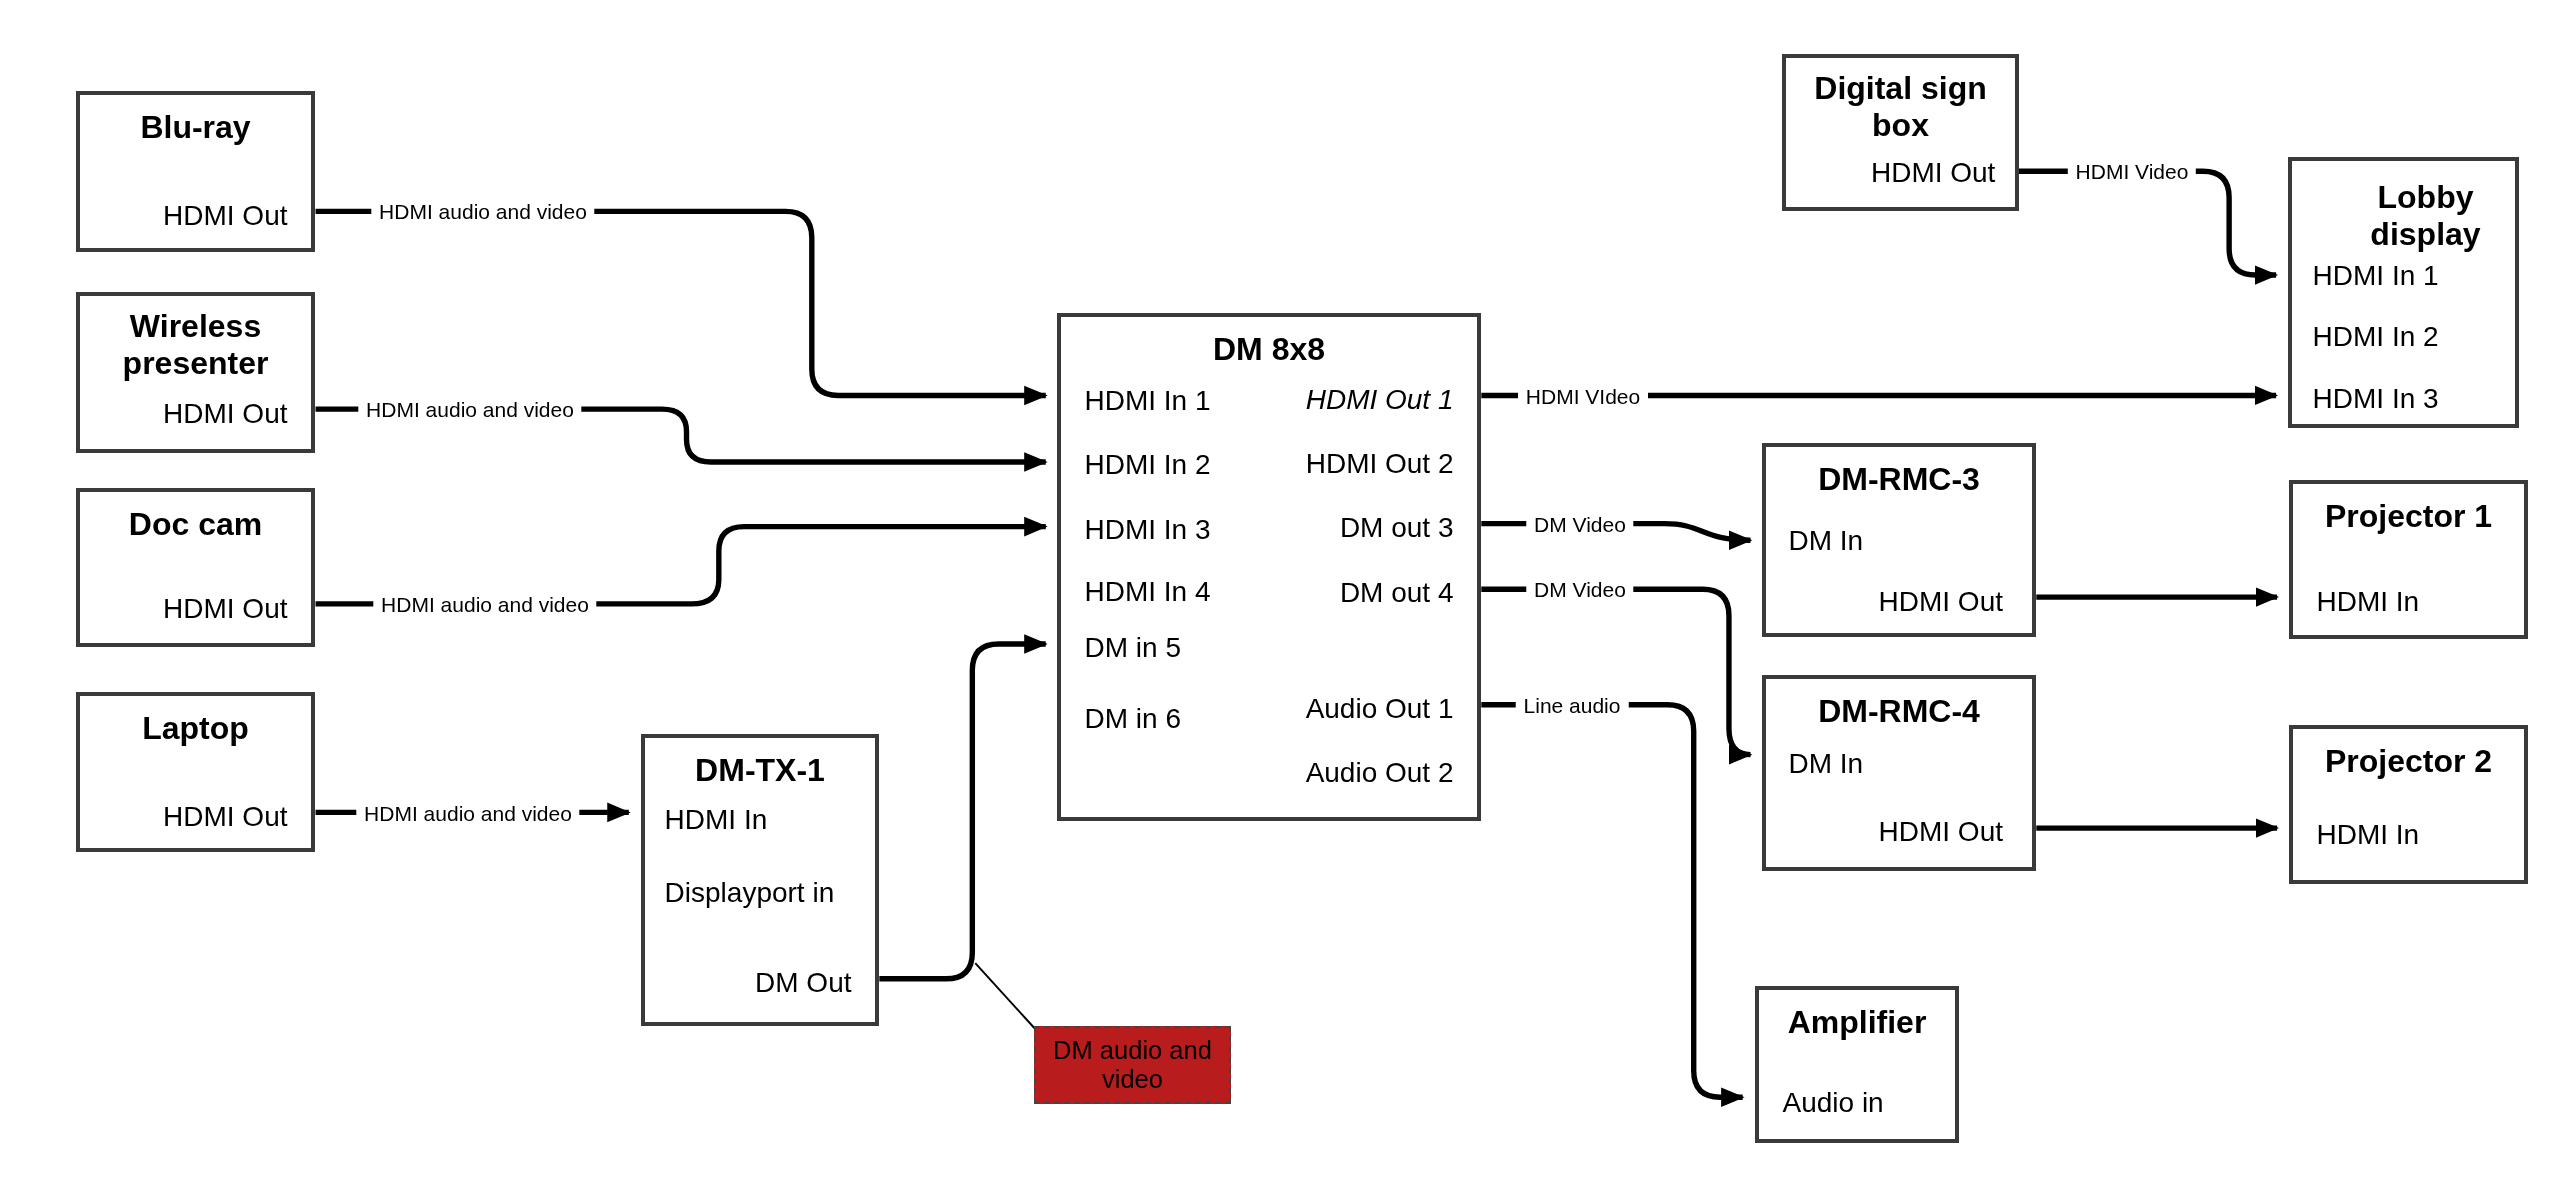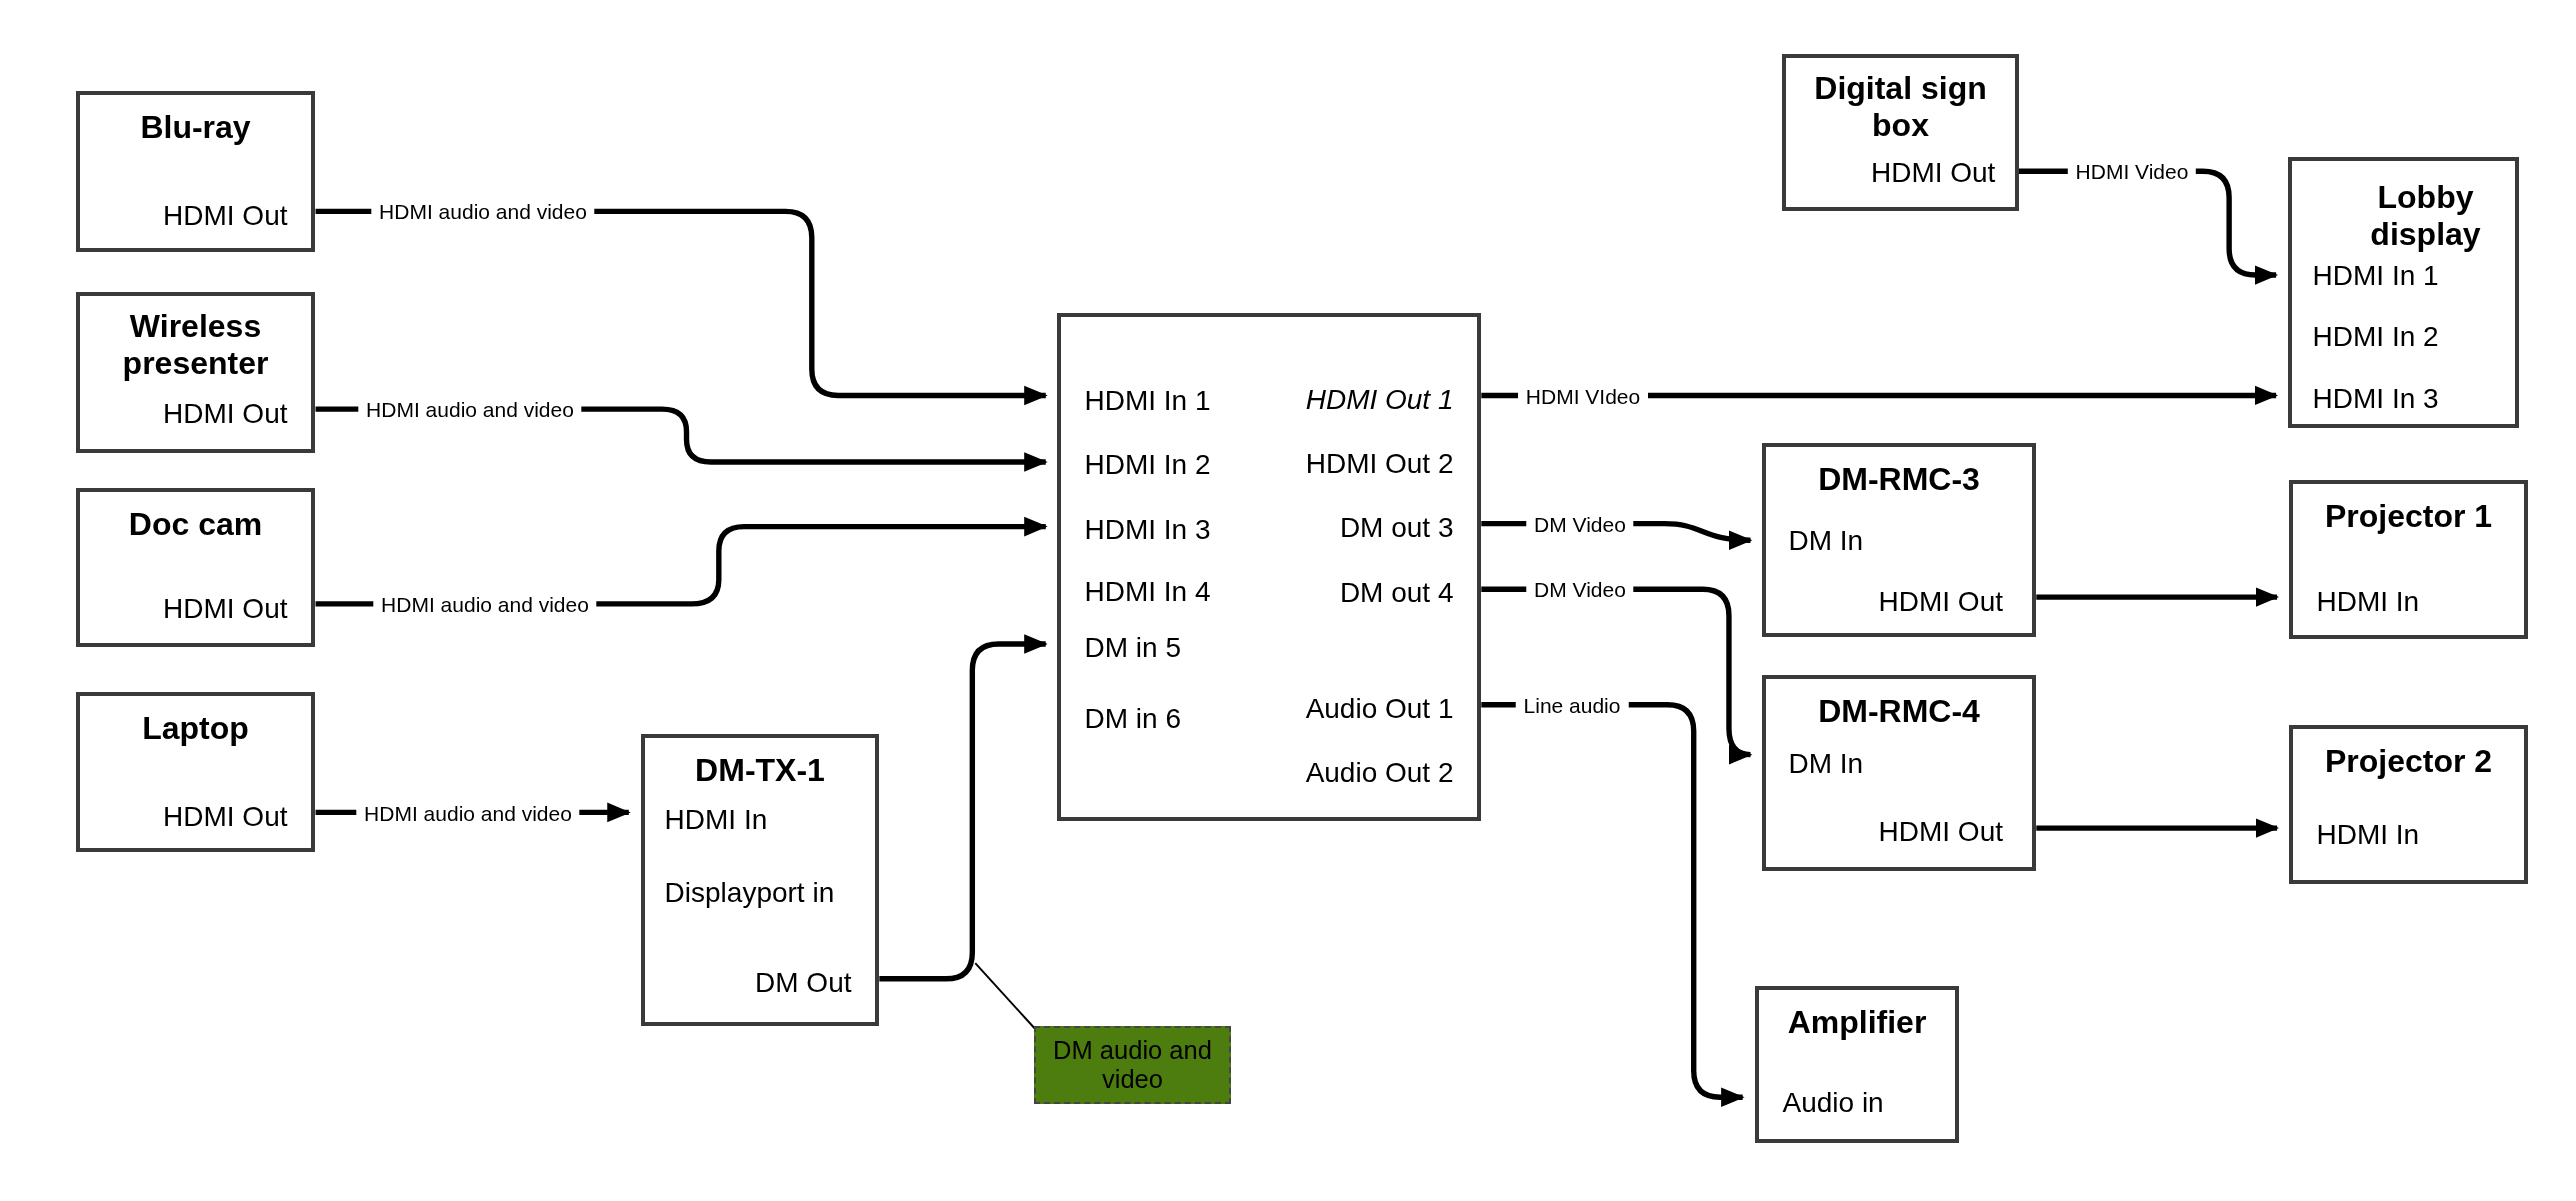--- a/index.html
+++ b/index.html
@@ -8,21 +8,21 @@
   #wires{position:absolute;left:0;top:0;width:2576px;height:1201px;}
   .node{position:absolute;background:#ffffff;border:4.9px solid #3a3a3a;box-sizing:border-box;}
   .node .title{position:absolute;left:0;right:0;top:13.7px;text-align:center;
                font-weight:bold;font-size:32px;line-height:37px;}
   .port{position:absolute;font-size:28px;line-height:31px;white-space:nowrap;}
   .port.left{left:0;padding-left:23.5px;}
   .port.right{right:0;padding-right:23.5px;text-align:right;}
   .edge-label{position:absolute;transform:translate(-50%,-50%);background:#ffffff;
               padding:0 7.8px;font-size:21px;line-height:31px;white-space:nowrap;}
   .note{position:absolute;left:1034px;top:1026px;width:197px;height:78px;box-sizing:border-box;
-        border:2px dashed #444;background:#4d7c0f;display:flex;align-items:center;justify-content:center;
+        border:2px dashed #444;background:#b91c1c;display:flex;align-items:center;justify-content:center;
         text-align:center;font-size:25.5px;line-height:29px;padding:3.9px 7.8px;}
 </style>
 </head>
 <body>
 
 <div id="canvas">
 
   <svg id="wires" viewBox="0 0 2631 1227" xmlns="http://www.w3.org/2000/svg">
     <defs>
       <marker id="arrow" markerUnits="userSpaceOnUse" markerWidth="26" markerHeight="22" viewBox="0 0 26 22" refX="22" refY="11" orient="auto">
@@ -67,20 +67,21 @@
   </div>
 
   <div class="node" style="left:641px;top:734px;width:238px;height:292px;padding-left:10px;">
     <div class="title">DM-TX-1</div>
     <div class="port left" style="top:66px;padding-left:19.6px;">HDMI In</div>
     <div class="port left" style="top:139px;padding-left:19.6px;">Displayport in</div>
     <div class="port right" style="top:229px;">DM Out</div>
   </div>
 
   <div class="node" style="left:1057px;top:313px;width:424px;height:508px;">
+    <div class="title">DM 8x8</div>
     <div class="port left" style="top:68px;">HDMI In 1</div>
     <div class="port left" style="top:132px;">HDMI In 2</div>
     <div class="port left" style="top:197px;">HDMI In 3</div>
     <div class="port left" style="top:259px;">HDMI In 4</div>
     <div class="port left" style="top:315px;">DM in 5</div>
     <div class="port left" style="top:386px;">DM in 6</div>
     <div class="port right" style="top:67px;font-style:italic;">HDMI Out 1</div>
     <div class="port right" style="top:131px;">HDMI Out 2</div>
     <div class="port right" style="top:195px;">DM out 3</div>
     <div class="port right" style="top:260px;">DM out 4</div>

